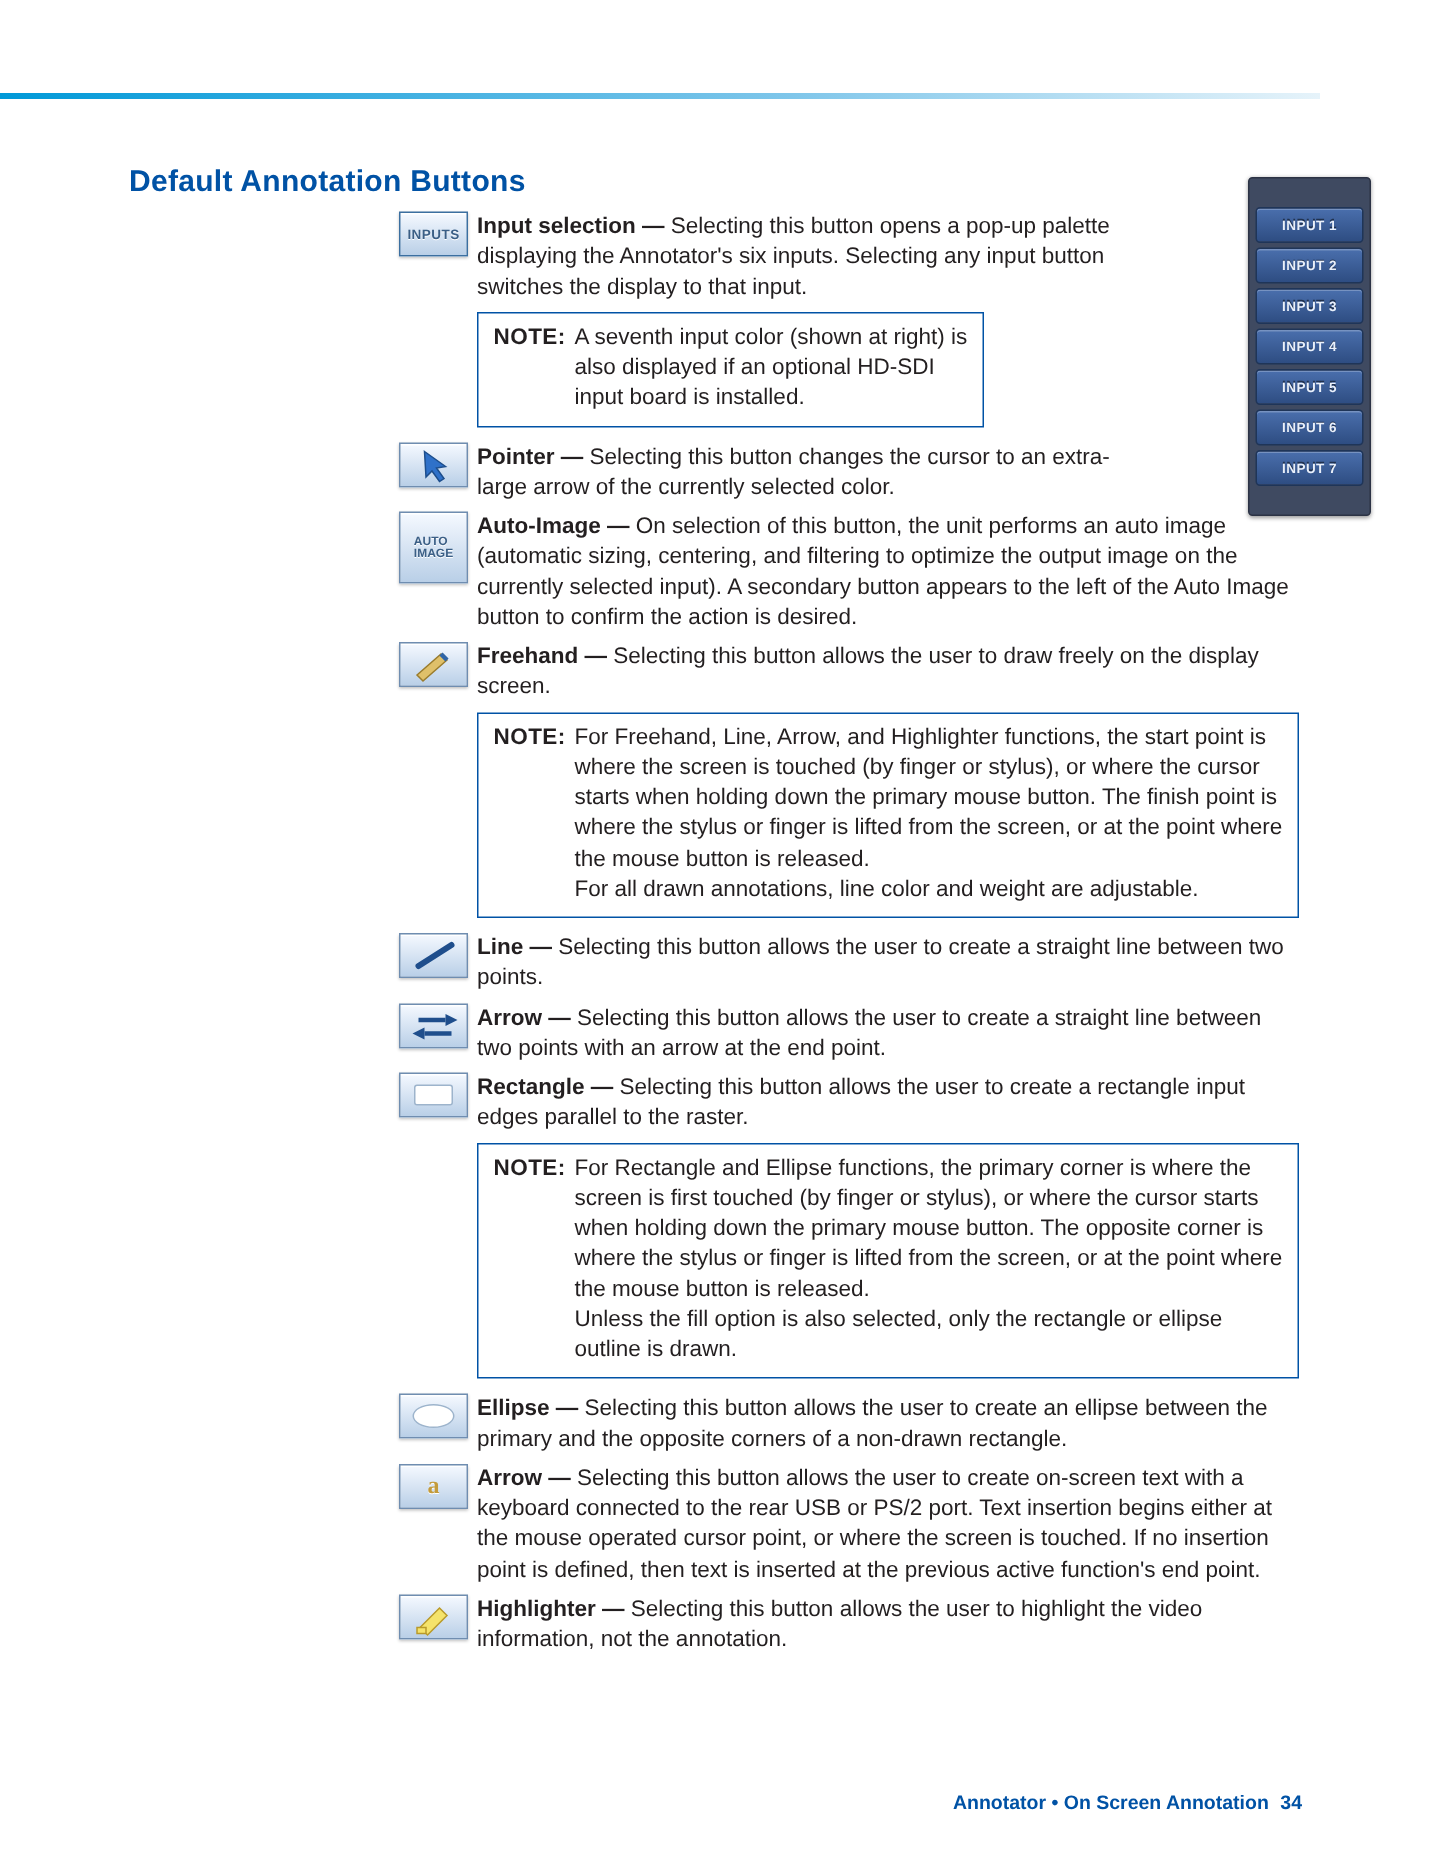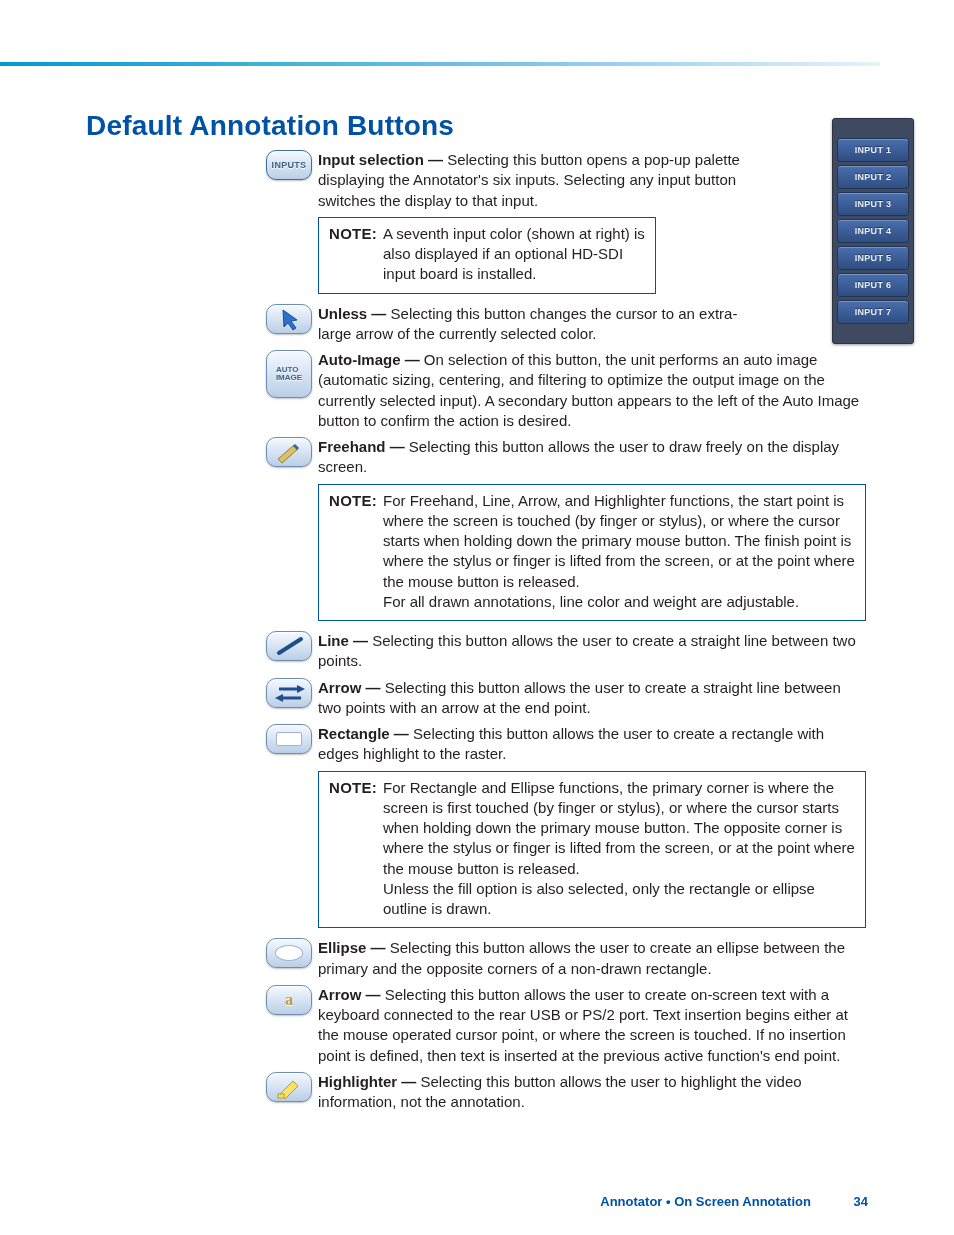--- a/index.html
+++ b/index.html
@@ -1,44 +1,44 @@
 <!DOCTYPE html>
 <html><head>
 <meta charset="utf-8">
 <style>
   html,body{margin:0;padding:0;font-family:"Helvetica Neue",Helvetica,Arial,sans-serif;font-size:15px;color:#231f20;background:#fff}
   .page{width:954px;height:1235px;position:relative;box-sizing:border-box}
   .topbar{position:absolute;top:62px;left:0;width:880px;height:4px;background:linear-gradient(to right,#0099d8 0%,#7fc6ea 60%,#e6f3fa 100%)}
   .content{position:absolute;top:110px;left:86px;width:780px}
-  h2{font-family:"Arial Black","Helvetica Neue",Arial,sans-serif;font-weight:900;color:#0052a5;font-size:28px;margin:0 0 8px 0;letter-spacing:0.2px}
+  h2{font-family:"Arial Black","Helvetica Neue",Arial,sans-serif;font-weight:900;color:#0052a5;font-size:20px;margin:0 0 8px 0;letter-spacing:0.2px}
   .row{display:flex;align-items:flex-start;margin-bottom:6px}
   .icon-col{width:50px;flex:0 0 50px;display:flex;justify-content:flex-end;padding-right:6px}
   .indent{margin-left:176px}
   .text-col{flex:1;line-height:1.35}
   .term{font-weight:700}
   .note-box{border:1px solid #0052a5;margin:6px 0 10px 232px;padding:6px 10px 8px 10px;display:flex;align-items:flex-start;line-height:1.35}
   .note-label{font-weight:900;font-family:Liberation Sans, sans-serif;min-width:54px;letter-spacing:0.3px}
   .note-body{flex:1}
   
-  .tb-icon{width:46px;height:30px;border-radius:10px;box-sizing:border-box;position:relative;
+  .tb-icon{width:46px;height:30px;border-radius:0;box-sizing:border-box;position:relative;
     background:linear-gradient(#f5f9ff,#b9cfe7);border:1px solid #6f8db0;box-shadow:inset 0 1px 0 #fff, 0 1px 2px rgba(0,0,0,.25)}
   .tb-tall{height:48px}
   .tb-icon .lbl{position:absolute;inset:0;display:flex;align-items:center;justify-content:center;color:#3b5f86;font-weight:700;font-size:9px;text-shadow:0 1px 0 #fff}
   .tb-inputs{border-color:#3b6fa0}
   .tb-inputs .lbl{font-size:9px;letter-spacing:0.3px}
   .tb-pointer svg,.tb-freehand svg,.tb-line svg,.tb-arrow svg,.tb-hi svg{position:absolute;inset:0;margin:auto}
   .tb-rect .inner{position:absolute;left:9px;top:7px;right:9px;bottom:7px;background:#fff;border:1px solid #9db4cc;border-radius:2px}
   .tb-ellipse .inner{position:absolute;left:8px;top:6px;right:8px;bottom:6px;background:#fff;border:1px solid #9db4cc;border-radius:50%}
   .tb-text .lbl{font-family:Georgia,serif;font-size:16px;color:#c39b3b;text-shadow:0 1px 0 #fff}
   
   .palette{position:absolute;top:118px;right:40px;width:72px;background:#3f4a61;border:1px solid #2c3345;border-radius:3px;padding:16px 4px;box-shadow:0 1px 3px rgba(0,0,0,.4)}
   .palette .btn{height:22px;margin:3px 0;border-radius:3px;background:linear-gradient(#4a6fad,#2e4d82);border:1px solid #1f3558;display:flex;align-items:center;justify-content:center;color:#e9f0fb;font-size:9px;font-weight:700;letter-spacing:.3px;text-shadow:0 -1px 0 rgba(0,0,0,.5);box-shadow:inset 0 1px 0 rgba(255,255,255,.25)}
   
   .footer{position:absolute;bottom:26px;right:86px;font-size:13px;color:#0052a5;font-weight:700}
-  .footer .pg{margin-left:39px}
+  .footer .pg{margin-left:4px}
 </style>
 </head>
 <body>
 
 <div class="page">
   <div class="topbar"></div>
 
   <div class="palette">
     <div class="btn">INPUT 1</div>
     <div class="btn">INPUT 2</div>
@@ -70,21 +70,21 @@
 
     <div class="row indent">
       <div class="icon-col">
         <div class="tb-icon tb-pointer">
           <svg width="46" height="30" viewBox="0 0 46 30">
               <path d="M16 6 L30 16 L24 17 L29 24 L26 26 L21 19 L17 23 Z" fill="#2f71c9" stroke="#1d4e8c" stroke-width="1"></path>
             </svg>
         </div>
       </div>
       <div class="text-col" style="max-width:440px">
-        <span class="term">Unless — </span><span>Selecting this button changes the cursor to an extra-large arrow of the currently selected color.</span>
+        <span class="term">Pointer — </span><span>Selecting this button changes the cursor to an extra-large arrow of the currently selected color.</span>
       </div>
     </div>
 
     <div class="row indent">
       <div class="icon-col">
         <div class="tb-icon tb-tall">
             <span class="lbl" style="font-size:8px;line-height:1;white-space:pre">AUTO
 IMAGE</span>
           </div>
       </div>
@@ -144,21 +144,21 @@
       </div>
     </div>
 
     <div class="row indent">
       <div class="icon-col">
         <div class="tb-icon tb-rect">
             <div class="inner"></div>
           </div>
       </div>
       <div class="text-col">
-        <span class="term">Rectangle — </span><span>Selecting this button allows the user to create a rectangle with edges highlight to the raster.</span>
+        <span class="term">Rectangle — </span><span>Selecting this button allows the user to create a rectangle input edges parallel to the raster.</span>
       </div>
     </div>
 
     <div class="note-box">
       <div class="note-label">NOTE:</div>
       <div class="note-body">
         <div>For Rectangle and Ellipse functions, the primary corner is where the screen is first touched (by finger or stylus), or where the cursor starts when holding down the primary mouse button. The opposite corner is where the stylus or finger is lifted from the screen, or at the point where the mouse button is released.</div>
         <div>Unless the fill option is also selected, only the rectangle or ellipse outline is drawn.</div>
       </div>
     </div>

